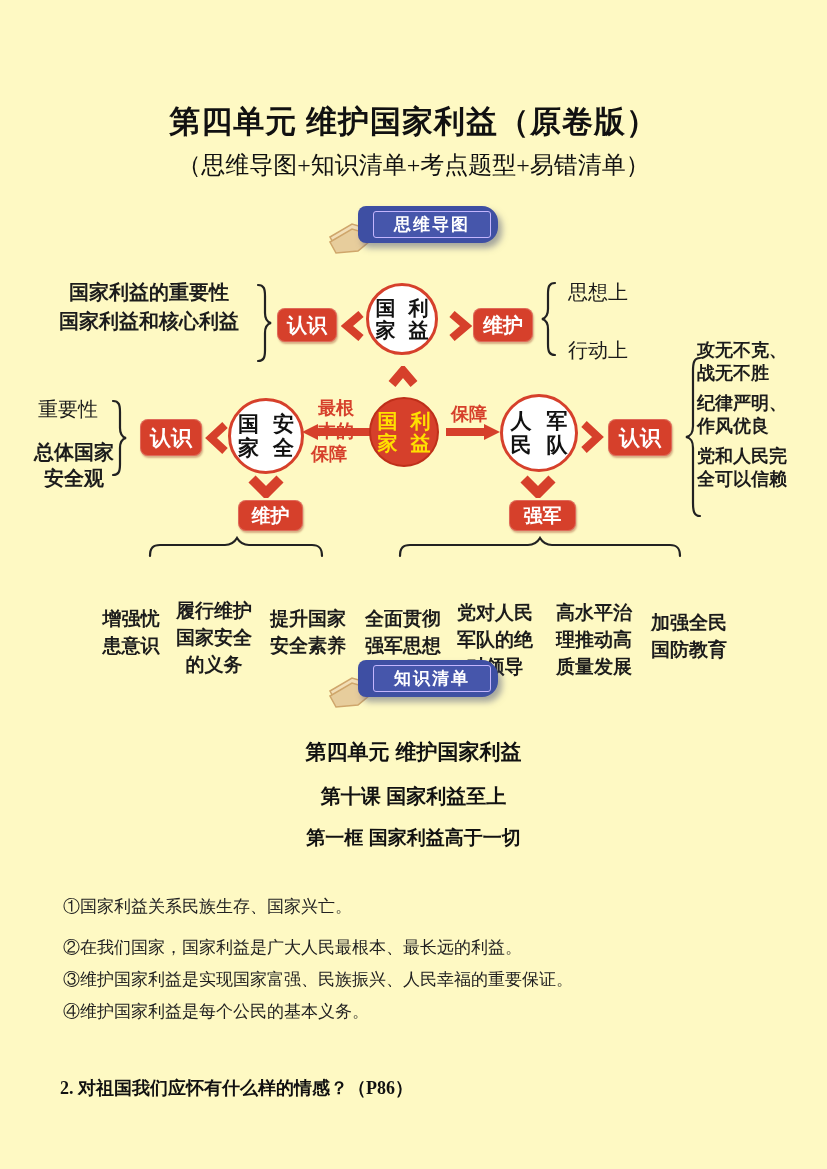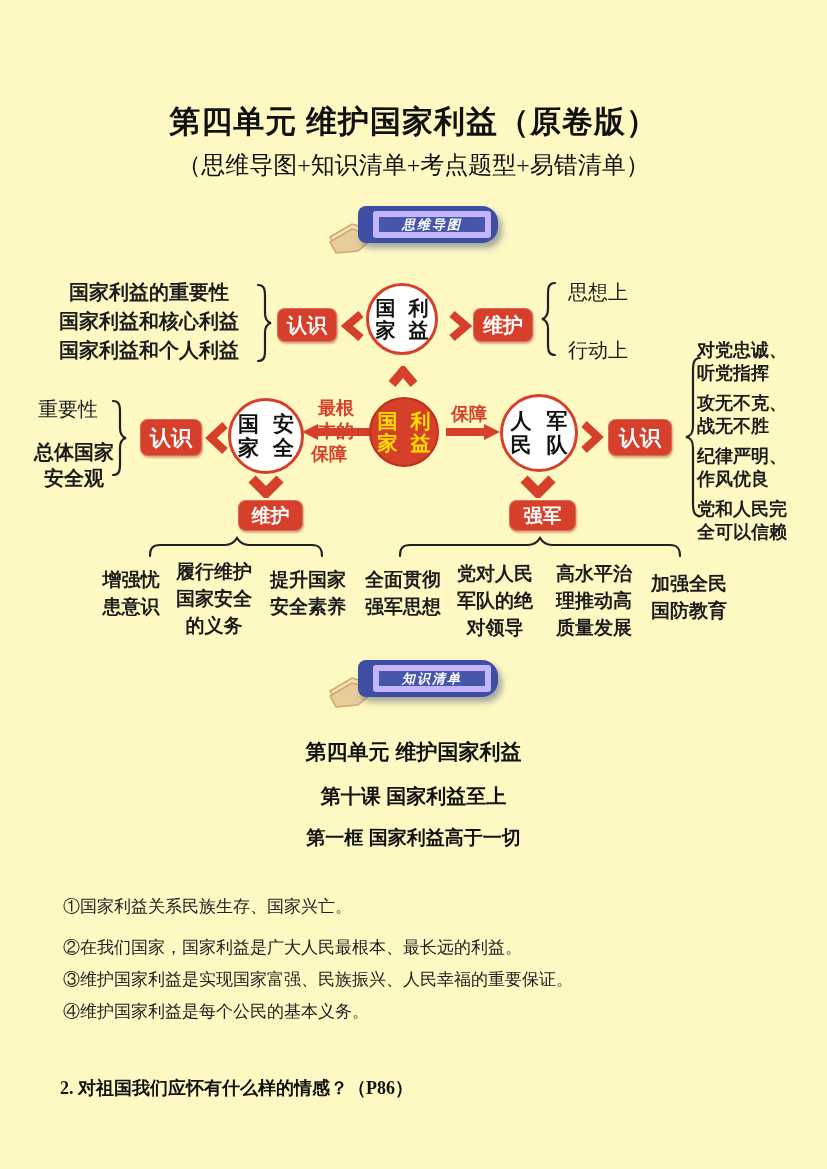--- a/index.html
+++ b/index.html
@@ -10,33 +10,33 @@
   
   .doc-title{position:absolute;left:0;top:101px;width:827px;text-align:center;
     font-family:"Liberation Serif",serif;font-weight:700;font-size:31px;color:#111;letter-spacing:1px;}
   .doc-subtitle{position:absolute;left:0;top:149px;width:827px;text-align:center;
     font-family:"Liberation Serif",serif;font-weight:400;font-size:24px;color:#111;}
 
   
   .ribbon{position:absolute;width:140px;height:37px;background:#3e4fa3;
     border-radius:8px 16px 16px 8px;box-shadow:4px 5px 6px rgba(80,85,120,.5);}
   .ribbon-inner{position:absolute;left:15px;top:5px;right:7px;bottom:5px;background:#4656ab;
-    border:6px solid #c4b5fd;border-radius:3px;display:flex;align-items:center;justify-content:center;
-    color:#fff;font-weight:700;font-size:13px;letter-spacing:2px;font-style:italic;}
+    border:1px solid #c4b5fd;border-radius:3px;display:flex;align-items:center;justify-content:center;
+    color:#fff;font-weight:700;font-size:17px;letter-spacing:2px;}
 
   
   .mm{font-weight:700;color:#1c1c1c;}
   .red-box{position:absolute;background:#d6402b;color:#fff;border-radius:8px;
     display:flex;align-items:center;justify-content:center;font-weight:700;
     box-shadow:inset 0 0 0 1px rgba(255,255,255,.22), 1px 2px 2px rgba(140,35,15,.35);}
   .circle{position:absolute;border-radius:50%;display:flex;flex-direction:row;align-items:center;
     justify-content:center;text-align:center;font-weight:700;line-height:1.12;}
   .circle.outline{background:#fff;border:3.5px solid #d6402b;color:#111;}
   .circle.filled{background:#d6402b;border:2px solid #bf2f1a;color:#ffe000;}
-  .leaf{position:absolute;text-align:center;font-weight:700;color:#1c1c1c;font-size:19px;line-height:27px;}
+  .leaf{position:absolute;text-align:center;font-weight:700;color:#1c1c1c;font-size:19px;line-height:27px;margin-top:39px;}
   .sideline{position:absolute;font-weight:400;color:#1c1c1c;font-size:20px;}
   .redtext{color:#d6402b;font-weight:700;}
   .trait-item{margin-bottom:7px;font-size:18px;line-height:23px;font-weight:700;color:#1c1c1c;}
 
   
   .k-h1{position:absolute;left:0;top:738px;width:827px;text-align:center;font-weight:700;font-size:21px;color:#111;}
   .k-h2{position:absolute;left:0;top:783px;width:827px;text-align:center;font-weight:700;font-size:20px;color:#111;}
   .k-h3{position:absolute;left:0;top:825px;width:827px;text-align:center;font-weight:700;font-size:19px;color:#111;}
   .q-line{position:absolute;left:60px;font-family:"Liberation Serif",serif;font-weight:700;font-size:18px;color:#111;}
   .a-line{position:absolute;left:63px;font-family:"Liberation Serif",serif;font-size:17px;color:#222;}
@@ -54,21 +54,20 @@
     <path d="M6,25 L28,12 L52,19 L34,34 L12,36 Z" fill="#f2deb6" stroke="#cfa66b" stroke-width="1.5"></path>
     <path d="M6,30 L28,17 L52,24 L34,39 L12,41 Z" fill="#e7cd9c" stroke="#cfa66b" stroke-width="1.5"></path>
   </svg>
   <div class="ribbon" style="left:358px;top:206px;">
     <div class="ribbon-inner">思维导图</div>
   </div>
 
   <div class="abs mm" style="left:40px;top:278px;width:218px;text-align:center;font-size:20px;line-height:29px;">
     <div>国家利益的重要性</div>
     <div>国家利益和核心利益</div>
-    <div>国家利益和个人利益</div>
   </div>
   <svg class="abs" style="left:255px;top:283px;" width="18" height="80">
     <path d="M3,2 C9,2 10,6 10,13 L10,30 C10,36 12,39 16,40 C12,41 10,44 10,50 L10,67 C10,74 9,78 3,78" fill="none" stroke="#222" stroke-width="2.2" stroke-linecap="round"></path>
   </svg>
   <div class="red-box" style="left:277px;top:308px;width:60px;height:34px;font-size:20px;">认识</div>
   <svg class="abs" style="left:341px;top:311px;" width="24" height="30">
     <polyline points="20,3 6,15 20,27" fill="none" stroke="#d6402b" stroke-width="8"></polyline>
   </svg>
   <div class="circle outline" style="left:366px;top:283px;width:66px;height:66px;font-size:20px;">
     <div>国家</div>
@@ -129,24 +128,20 @@
     <div>军队</div>
   </div>
   <svg class="abs" style="left:580px;top:421px;" width="24" height="32">
     <polyline points="4,3 18,16 4,29" fill="none" stroke="#d6402b" stroke-width="8"></polyline>
   </svg>
   <div class="red-box" style="left:608px;top:419px;width:64px;height:37px;font-size:21px;">认识</div>
   <svg class="abs" style="left:684px;top:356px;" width="20" height="162">
     <path d="M16,2 C10,2 9,7 9,15 L9,70 C9,77 7,80 2,81 C7,82 9,85 9,92 L9,147 C9,155 10,160 16,160" fill="none" stroke="#222" stroke-width="2.2" stroke-linecap="round"></path>
   </svg>
   <div class="abs" style="left:697px;top:339px;">
-    <div class="trait-item">
-      <div>对党忠诚、</div>
-      <div>听党指挥</div>
-    </div>
     <div class="trait-item">
       <div>攻无不克、</div>
       <div>战无不胜</div>
     </div>
     <div class="trait-item">
       <div>纪律严明、</div>
       <div>作风优良</div>
     </div>
     <div class="trait-item">
       <div>党和人民完</div>

